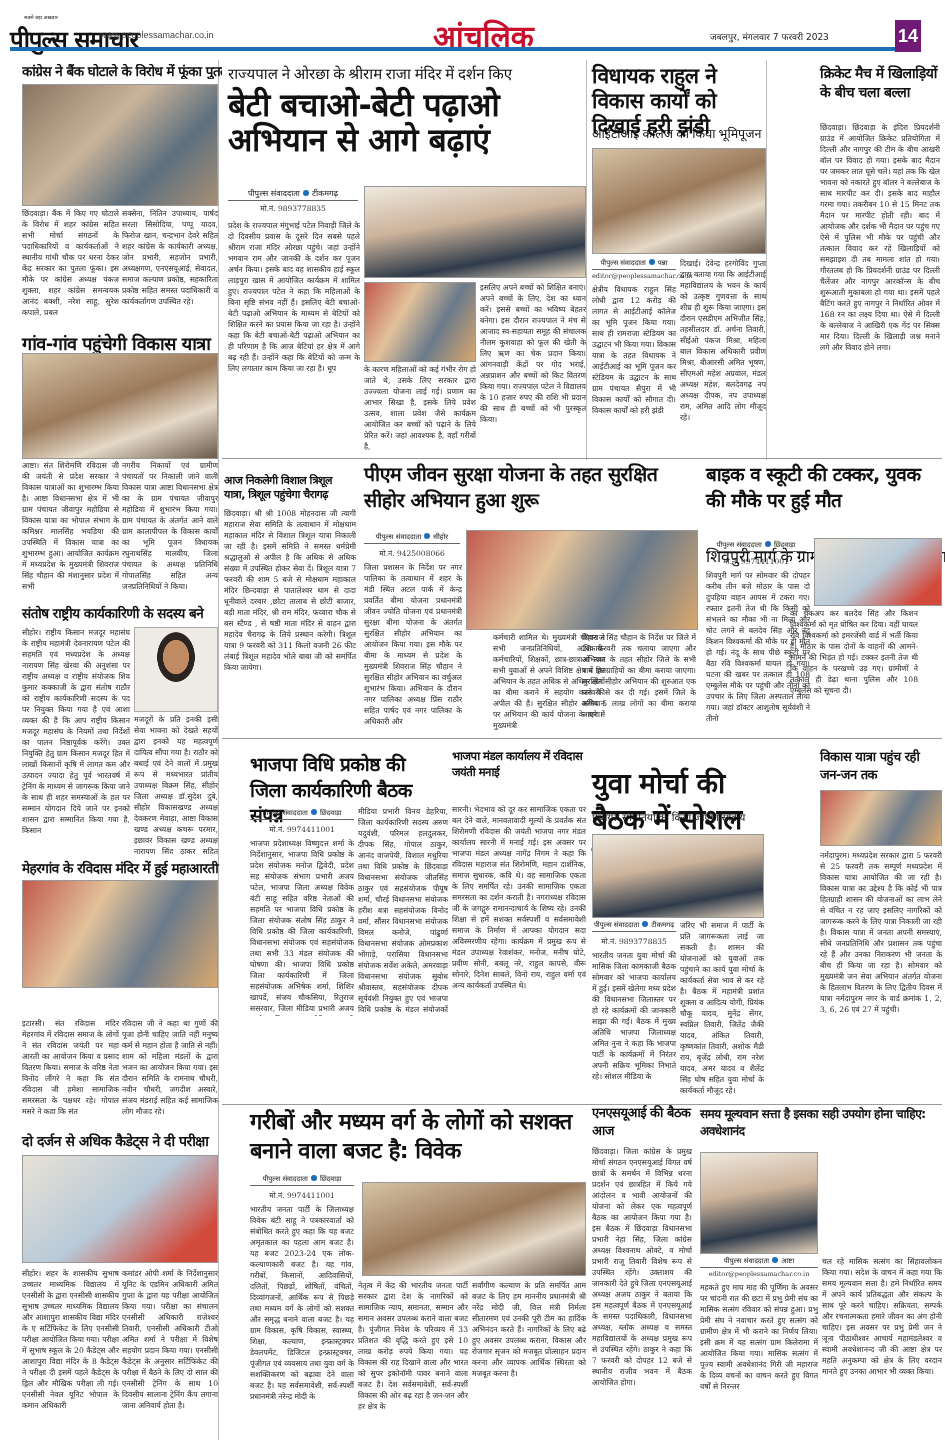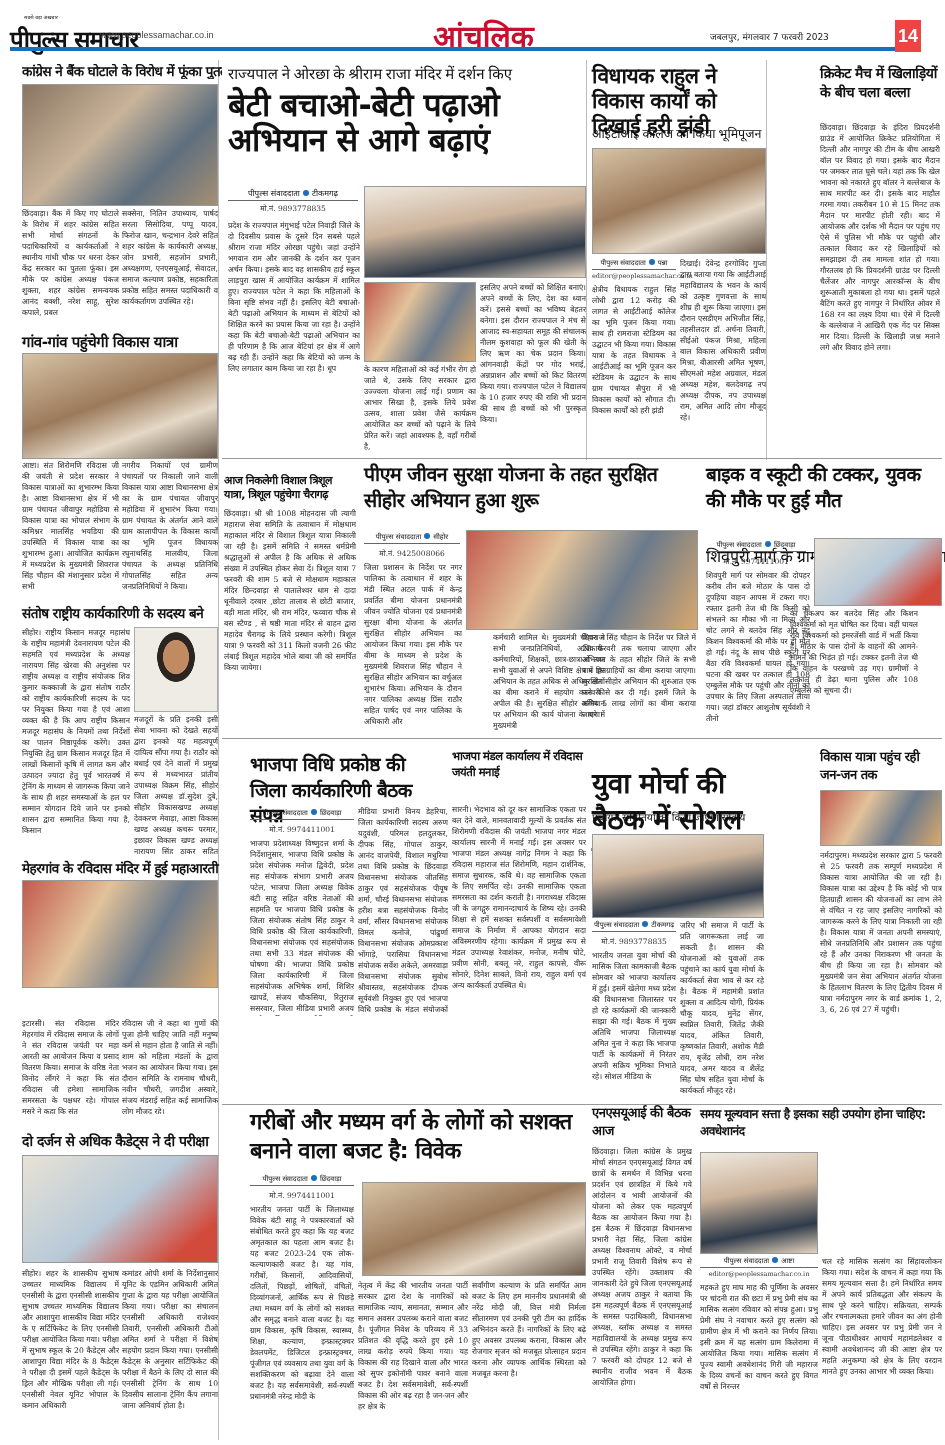--- a/index.html
+++ b/index.html
@@ -3,21 +3,21 @@
 <meta charset="utf-8">
 <style>
 *{box-sizing:border-box;margin:0;padding:0}
 body{width:945px;height:1445px;background:#fff;font-family:"DejaVu Serif",serif;color:#1a1a1a;position:relative;overflow:hidden}
 .mast{position:absolute;left:0;top:0;width:945px;height:50px}
 .logo{position:absolute;left:10px;top:22px;font:bold 24px "DejaVu Sans",sans-serif;color:#111;letter-spacing:-1px}
 .logo small{position:absolute;left:14px;top:-8px;font-size:5px;font-weight:normal;letter-spacing:0}
 .url{position:absolute;left:100px;top:30px;font:9px "Liberation Sans",sans-serif;color:#444}
 .section{position:absolute;left:433px;top:15px;font:bold 30px "DejaVu Sans",sans-serif;color:#c8102e}
 .date{position:absolute;left:710px;top:30px;font:9px "DejaVu Sans",sans-serif;color:#222}
-.pageno{position:absolute;left:895px;top:20px;width:26px;height:32px;background:#ef4444;color:#fff;font:bold 18px "Liberation Sans",sans-serif;text-align:center;line-height:32px}
+.pageno{position:absolute;left:895px;top:20px;width:26px;height:32px;background:#701a75;color:#fff;font:bold 18px "Liberation Sans",sans-serif;text-align:center;line-height:32px}
 .rule{position:absolute;left:10px;top:47px;width:885px;height:4px;background:#1b6fb8}
 .hd{position:absolute;font-family:"DejaVu Sans",sans-serif;font-weight:bold;color:#111;line-height:1.1;letter-spacing:-0.5px}
 .sub{position:absolute;font-family:Liberation Serif, serif;color:#111;line-height:1.1}
 .txt{position:absolute;font:7.6px/1.45 "DejaVu Serif",serif;color:#222;text-align:justify;overflow:hidden}
 .photo{position:absolute;background:linear-gradient(135deg,#8a7562,#c9b49a 40%,#5e6f7e 70%,#a58f74);border:1px solid #999}
 .photo.p2{background:linear-gradient(160deg,#d6c3a5,#9b7a5b 45%,#e4d8c6 70%,#6a5a4b)}
 .photo.p3{background:linear-gradient(120deg,#c25a4f,#e2c29a 35%,#6b7a8b 65%,#d9a86e)}
 .photo.p4{background:linear-gradient(140deg,#e8e2d6,#b7c9d8 50%,#d24a3c 85%)}
 .photo.p5{background:linear-gradient(170deg,#efe9df,#cbb29a 40%,#2f3b4a 75%,#e6d4bd)}
 .by{position:absolute;font:8px "DejaVu Sans",sans-serif;color:#111;border-bottom:1px solid #666;padding-bottom:2px;text-align:center}
@@ -44,21 +44,21 @@
 <div class="vline" style="left:766px;top:60px;height:400px"></div>
 
 <article>
   <div class="hd" style="left:22px;top:64px;font-size:13.5px;width:200px;white-space:nowrap;overflow:hidden">कांग्रेस ने बैंक घोटाले के विरोध में फूंका पुतला</div>
   <div class="photo" style="left:22px;top:84px;width:196px;height:122px"></div>
   <div class="txt" style="left:22px;top:208px;width:97px;height:116px">छिंदवाड़ा। बैंक में किए गए घोटाले के विरोध में शहर कांग्रेस सहित सभी मोर्चा संगठनों के पदाधिकारियों व कार्यकर्ताओं ने स्थानीय गांधी चौक पर धरना देकर केंद्र सरकार का पुतला फूंका। इस मौके पर कांग्रेस अध्यक्ष पंकज शुक्ला, शहर कांग्रेस समन्वयक आनंद बक्शी, नरेश साहू, सुरेश कपाले, प्रबल</div>
   <div class="txt" style="left:122px;top:208px;width:96px;height:116px">सक्सेना, नितिन उपाध्याय, पार्षद सरला सिसोदिया, पप्पू यादव, फिरोज खान, चन्द्रभान देवरे सहित शहर कांग्रेस के कार्यकारी अध्यक्ष, जोन प्रभारी, सहजोन प्रभारी, अध्यक्षगण, एनएसयूआई, सेवादल, समाज कल्याण प्रकोष्ठ, सहकारिता प्रकोष्ठ सहित समस्त पदाधिकारी व कार्यकर्तागण उपस्थित रहे।</div>
 </article>
 
 <article>
-  <div class="hd" style="left:22px;top:334px;font-size:15px;width:196px">गांव-गांव पहुंचेगी विकास यात्रा</div>
+  <div class="hd" style="left:22px;top:334px;font-size:18px;width:196px">गांव-गांव पहुंचेगी विकास यात्रा</div>
   <div class="photo p2" style="left:22px;top:353px;width:196px;height:106px"></div>
   <div class="txt" style="left:22px;top:460px;width:97px;height:132px">आष्टा। संत शिरोमणि रविदास जी की जयंती से प्रदेश सरकार ने विकास यात्राओं का शुभारम्भ किया है। आष्टा विधानसभा क्षेत्र में भी ग्राम पंचायत जीवापुर महोडिया से विकास यात्रा का भोपाल संभाग के कमिश्नर मालसिंह भयडिया की उपस्थिति में विकास यात्रा का शुभारम्भ हुआ। आयोजित कार्यक्रम में मध्यप्रदेश के मुख्यमंत्री शिवराज सिंह चौहान की मंशानुसार प्रदेश में सभी</div>
   <div class="txt" style="left:122px;top:460px;width:96px;height:132px">नगरीय निकायों एवं ग्रामीण पंचायतों पर निकाली जाने वाली विकास यात्रा आष्टा विधानसभा क्षेत्र का के ग्राम पंचायत जीवापुर महोडिया में शुभारंभ किया गया। ग्राम पंचायत के अंतर्गत आने वाले ग्राम कालापीपल के विकास कार्यों का भूमि पूजन विधायक रघुनाथसिंह मालवीय, जिला पंचायत के अध्यक्ष प्रतिनिधि गोपालसिंह सहित अन्य जनप्रतिनिधियों ने किया।</div>
 </article>
 
 <article>
   <div class="hd" style="left:22px;top:606px;font-size:13.5px;width:200px;white-space:nowrap">संतोष राष्ट्रीय कार्यकारिणी के सदस्य बने</div>
   <div class="txt" style="left:22px;top:627px;width:108px;height:228px">सीहोर। राष्ट्रीय किसान मजदूर महासंघ के राष्ट्रीय महामंत्री देवनारायण पटेल की सहमति एवं मध्यप्रदेश के अध्यक्ष नारायण सिंह खेरवा की अनुशंसा पर राष्ट्रीय अध्यक्ष व राष्ट्रीय संयोजक शिव कुमार कक्काजी के द्वारा संतोष राठौर को राष्ट्रीय कार्यकारिणी सदस्य के पद पर नियुक्त किया गया है एवं आशा व्यक्त की है कि आप राष्ट्रीय किसान मजदूर महासंघ के नियमों तथा निर्देशों का पालन निष्ठापूर्वक करेंगे। उक्त नियुक्ति हेतु ग्राम किसान मजदूर हित में लाखों किसानों कृषि में लागत कम और उत्पादन ज्यादा हेतु पूर्व भारतवर्ष में ट्रेनिंग के माध्यम से जागरूक किया जाने के साथ ही शहर समस्याओं के हल पर सम्मान योगदान दिये जाने पर इनको शासन द्वारा सम्मानित किया गया है, किसान</div>
   <div class="portrait" style="left:134px;top:627px;width:84px;height:85px"></div>
   <div class="txt" style="left:134px;top:714px;width:84px;height:140px">मजदूरों के प्रति इनकी इसी सेवा भावना को देखते सहयों द्वारा इनको यह महत्वपूर्ण दायित्व सौंपा गया है। राठौर को बधाई एवं देने वालों में प्रमुख रूप से मध्यभारत प्रांतीय उपाध्यक्ष विक्रम सिंह, सीहोर जिला अध्यक्ष डॉ.सुदेश दुबे, सीहोर विकासखण्ड अध्यक्ष देवकरण मेवाड़ा, आष्टा विकास खण्ड अध्यक्ष कचरू परमार, इछावर विकास खण्ड अध्यक्ष नारायण सिंह ठाकुर सहित महासंघ के सभी पदाधिकारी व सदस्यगण शामिल हैं।</div>

